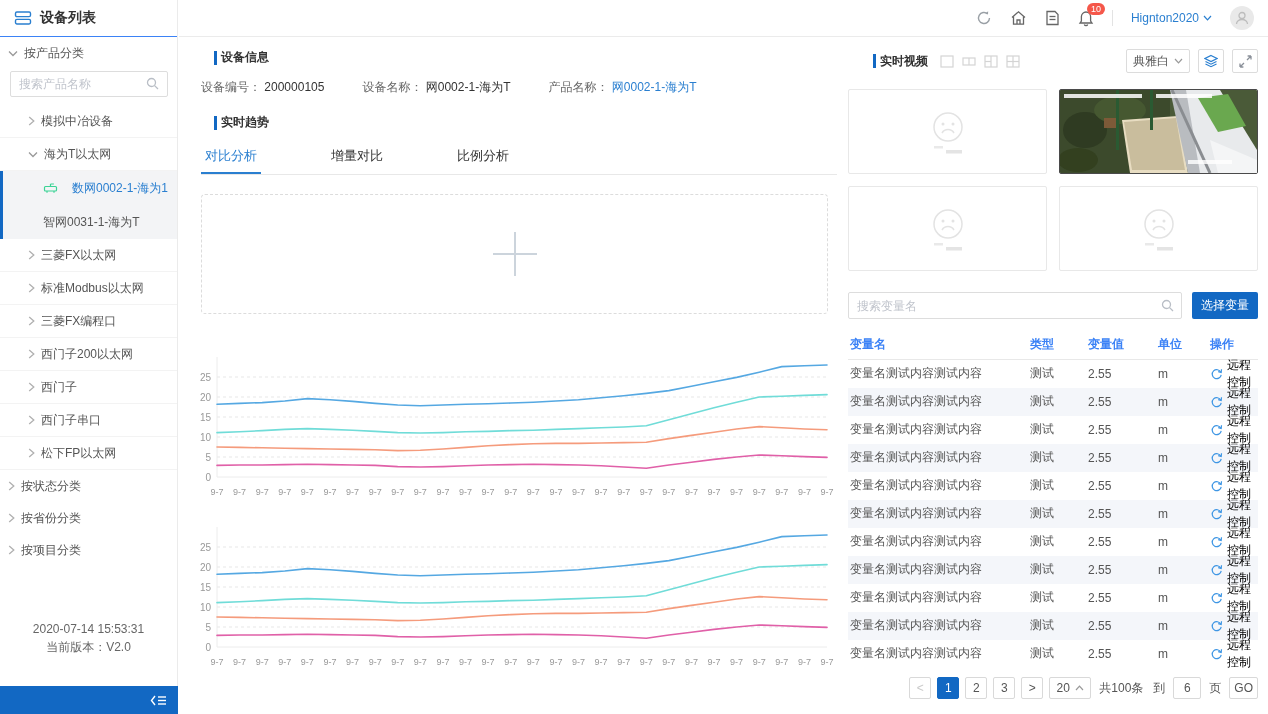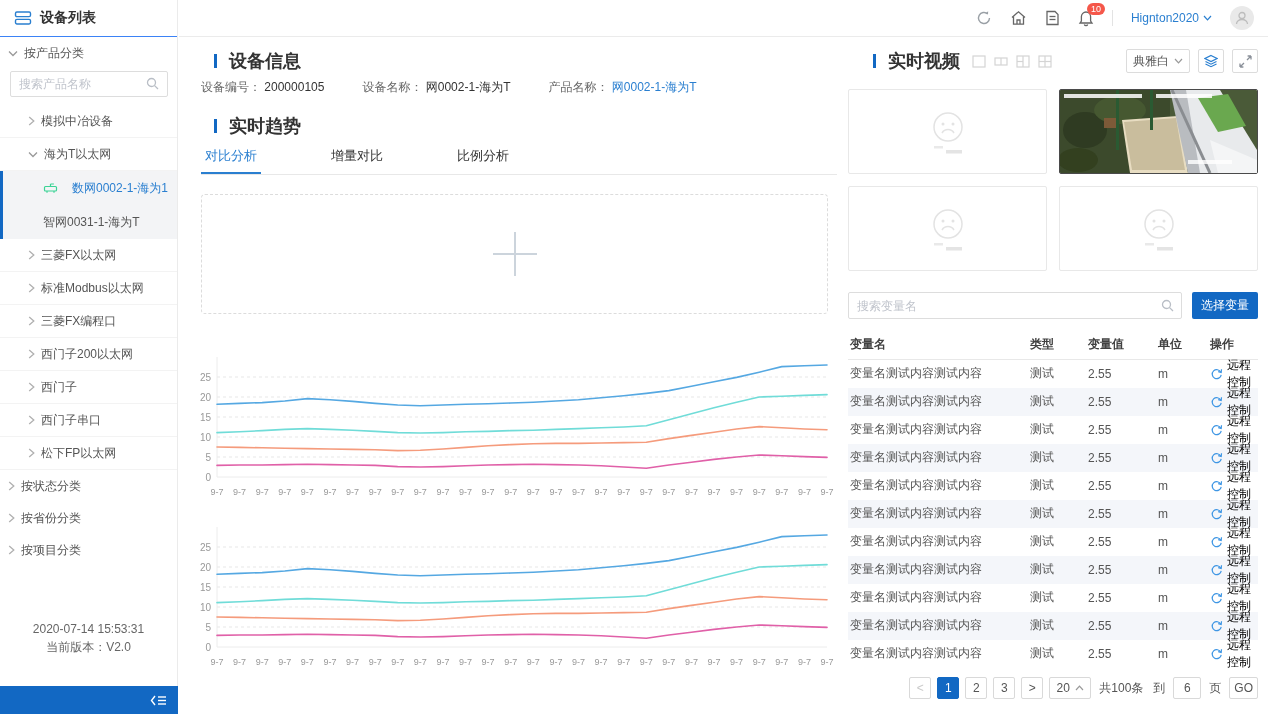--- a/index.html
+++ b/index.html
@@ -41,21 +41,21 @@
   .tb-icon { position:relative; display:inline-flex; cursor:pointer; }
   .tb-badge { position:absolute; top:-7px; left:9px; background:#f5574a; color:#fff;
     font-size:9px; border-radius:8px; padding:1px 4px; line-height:10px; }
   .tb-divider { width:1px; height:16px; background:#e3e3e3; }
   .tb-user { color:#2a7fd0; display:flex; align-items:center; gap:4px; cursor:pointer; }
   .tb-avatar { width:24px; height:24px; border-radius:50%; background:#e9e9e9;
     display:flex; align-items:center; justify-content:center; cursor:pointer; }
 
   
   .main { position:absolute; left:179px; top:37px; width:658px; bottom:0; background:#fff; }
-  .sec-title { display:flex; align-items:center; gap:12px; font-size:18px; font-weight:bold;padding-left:25px; }
+  .sec-title { display:flex; align-items:center; gap:4px; font-size:12px; font-weight:bold;padding-left:25px; }
   .sec-title .bar { width:3px; height:14px; background:#1268c3; }
   .t-devinfo { position:absolute; left:10px; top:12px; }
   .info-row { position:absolute; left:22px; top:42px; display:flex; gap:38px; }
   .info-item .lbl { color:#666; }
   .info-item .val { color:#333; }
   .info-item .val.link { color:#2a7fd0; cursor:pointer; }
   .t-trend { position:absolute; left:10px; top:77px; }
   .tabs { position:absolute; left:22px; top:100px; right:0; height:38px;
     border-bottom:1px solid #e8e8e8; display:flex; gap:66px;text-align:right; }
   .tab { padding:10px 4px; color:#333; font-size:13px; cursor:pointer; }
@@ -90,21 +90,21 @@
   .var-search .inp { position:relative; flex:1; }
   .var-search input { width:100%; height:27px; border:1px solid #ddd; border-radius:2px;
     padding:0 28px 0 8px; font-size:12px; outline:none; color:#333;
     font-family:"Liberation Sans","DejaVu Sans",sans-serif; }
   .var-search input::placeholder { color:#c0c4cc; }
   .var-search .mag { position:absolute; right:8px; top:7px; }
   .btn-primary { width:66px; height:27px; background:#1268c3; color:#fff; border:none;
     border-radius:2px; font-size:12px; cursor:pointer;
     font-family:"Liberation Sans","DejaVu Sans",sans-serif; }
   .vtable { position:absolute; left:0; top:293px; width:410px; border-collapse:collapse; }
-  .vtable th { text-align:left; font-weight:bold; color:#404040; font-size:12px; height:29px;
+  .vtable th { text-align:left; font-weight:bold; color:#3b82f6; font-size:12px; height:29px;
     border-bottom:1px solid #e8e8e8; padding:0 2px; }
   .vtable td { height:28px; color:#555; font-size:12px; padding:0 2px; }
   .vtable tr.stripe td { background:#f4f6fa; }
   .vtable .act { color:#000000; cursor:pointer; display:flex; align-items:center; gap:4px; height:28px; }
   .pager { position:absolute; right:0; top:640px; display:flex; align-items:center; gap:6px; color:#555; }
   .pg-box { min-width:22px; height:22px; border:1px solid #d9d9d9; border-radius:2px;
     display:flex; align-items:center; justify-content:center; padding:0 4px;
     cursor:pointer; background:#fff; color:#555; }
   .pg-box.active { background:#1268c3; border-color:#1268c3; color:#fff; }
   .pg-box.disabled { color:#c9c9c9; cursor:default; }

